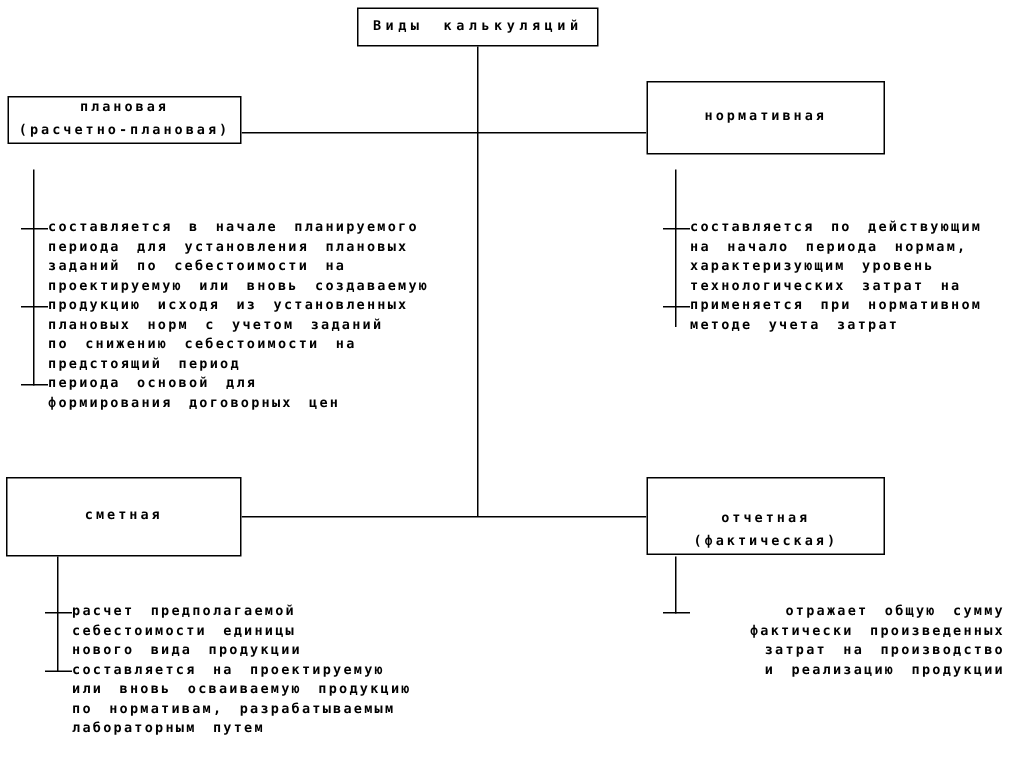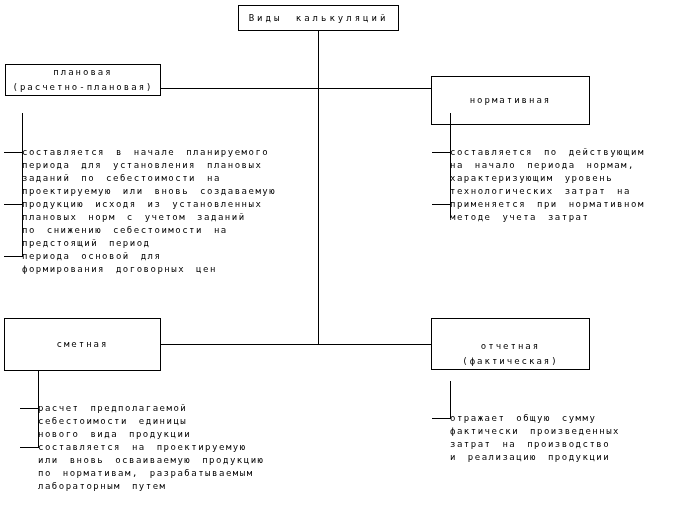--- a/index.html
+++ b/index.html
@@ -17,50 +17,50 @@
     border: 1px solid #000000;
     background: #ffffff;
     box-sizing: border-box;
     display: flex;
     align-items: center;
     justify-content: center;
     text-align: center;
   }
   .box span {
     white-space: pre-line;
-    font-weight: normal;
+    font-weight: bold;
     font-size: 9px;
     letter-spacing: 2px;
     word-spacing: 5px;
     line-height: 15px;
   }
   .title-box { left: 238px; top: 5px; width: 161px; height: 26px; }
   .title-box span { letter-spacing: 3px; }
   #box-planned   { left: 5px;   top: 64px;  width: 156px; height: 32px; }
-  #box-normative { left: 431px; top: 76px;  width: 159px; height: 49px; }
+  #box-normative { left: 431px; top: 54px;  width: 159px; height: 49px; }
   #box-estimate  { left: 4px;   top: 318px; width: 157px; height: 53px; justify-content: center; }
   #box-reporting { left: 431px; top: 318px; width: 159px; height: 52px; align-items: flex-end; }
 
   .connector { position: absolute; background: #000000; }
   #center-vline { left: 318px; top: 31px;  width: 1px;  height: 313px; }
   #hline-top    { left: 161px; top: 88px;  width: 270px; height: 1px; }
   #hline-bottom { left: 161px; top: 344px; width: 270px; height: 1px; }
 
   .list { position: absolute; }
   .list .drop {
     position: absolute;
     left: 0; top: 0;
     width: 1px;
     background: #000000;
   }
-  .list .items { margin-left: 0; }
+  .list .items { margin-left: 10px; font-weight: bold; }
   #list-planned   { left: 22px;  top: 113px; width: 290px; }
   #list-normative { left: 450px; top: 113px; width: 220px; }
   #list-estimate  { left: 38px;  top: 371px; width: 290px; }
-  #list-reporting { left: 450px; top: 381px; width: 220px; }
+  #list-reporting { left: 450px; top: 371px; width: 220px; text-align: right; }
   #list-planned  .items, #list-normative .items { margin-top: 33px; }
   #list-estimate .items, #list-reporting .items { margin-top: 31px; }
 
   .item {
     position: relative;
     font-size: 9px;
     line-height: 13px;
     letter-spacing: 1.5px;
     word-spacing: 4px;
     white-space: pre-line;

